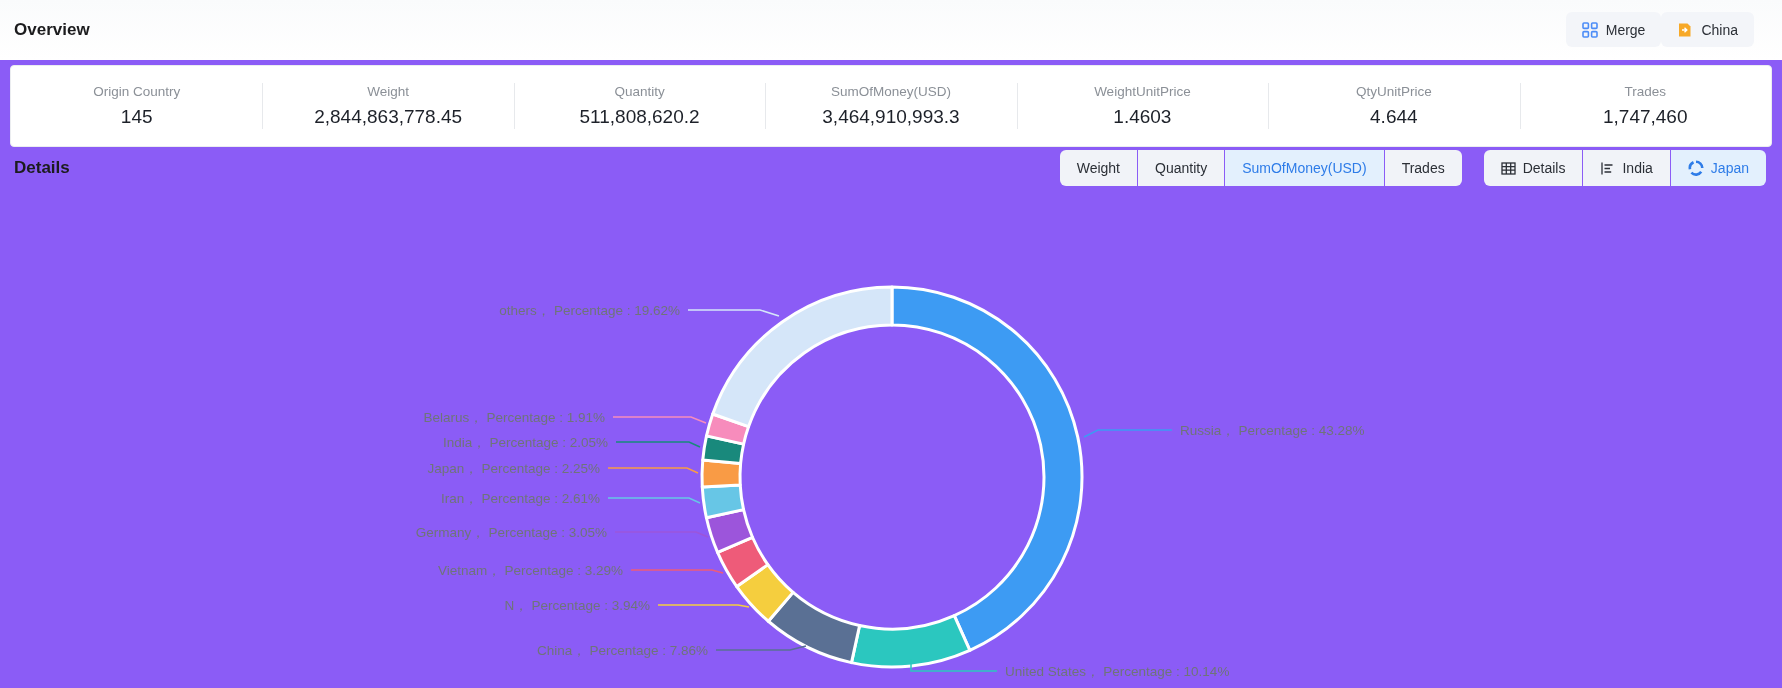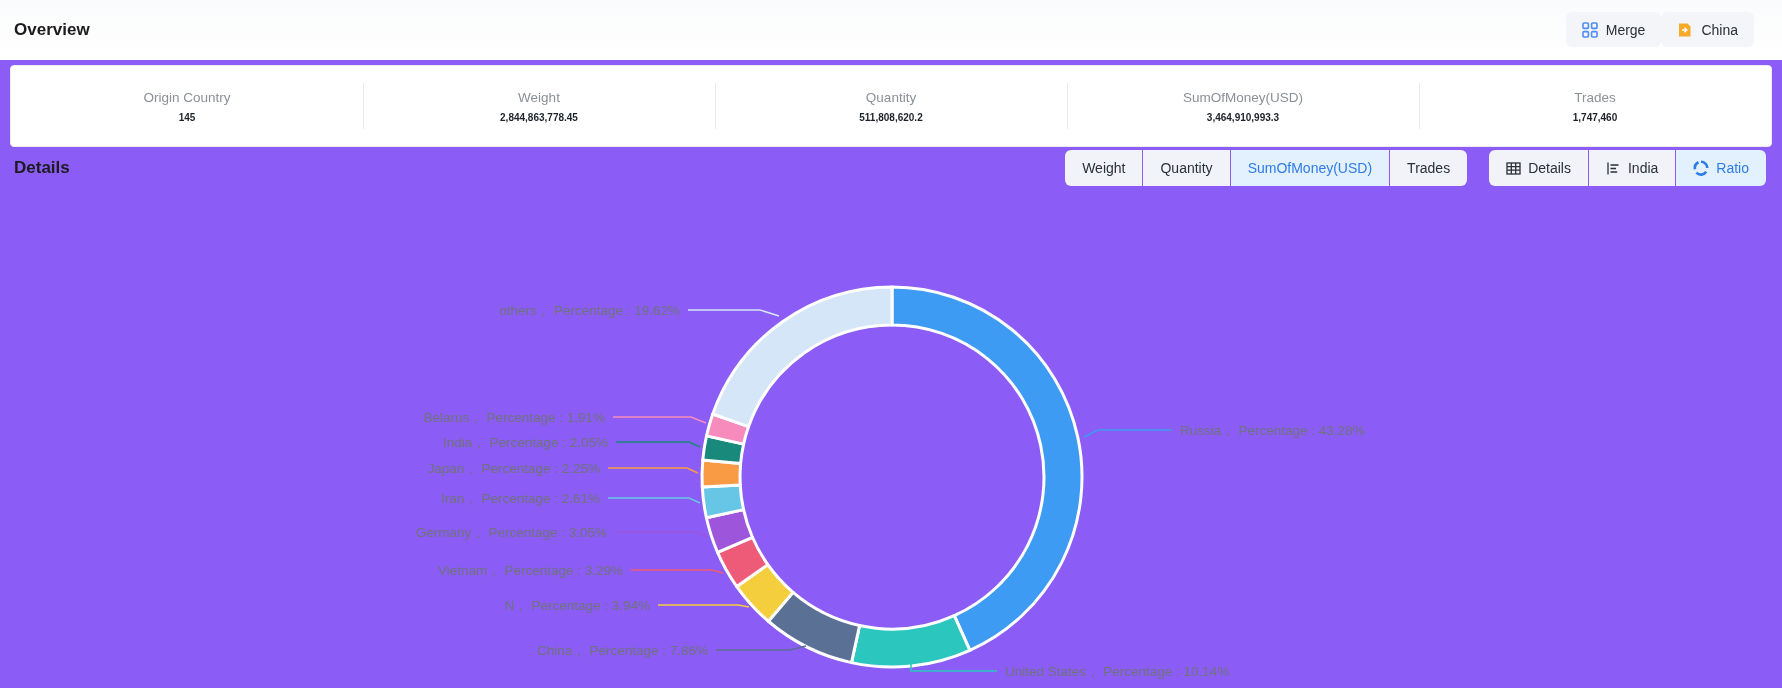--- a/index.html
+++ b/index.html
@@ -17,21 +17,21 @@
   .tool-btn svg { display:block; }
 
   
   .stats-card { position:absolute; left:10px; top:65px; width:1762px; height:82px;
                 background:#fff; border:1px solid #ebedf0; border-radius:4px;
                 display:flex; align-items:center; }
   .stat-cell { flex:1 1 0; text-align:center; position:relative; padding:6px 0; }
   .stat-cell + .stat-cell::before { content:""; position:absolute; left:0; top:50%;
                 transform:translateY(-50%); width:1px; height:46px; background:#e7e9ec; }
   .stat-label { font-size:13.5px; color:#8b9097; margin-bottom:7px; }
-  .stat-value { font-size:10px; font-weight:700; color:#1d2129; }
+  .stat-value { font-size:19px; font-weight:400; color:#1d2129; }
 
   
   .details-title { position:absolute; left:14px; top:158px; font-size:17px; font-weight:700; color:#1c1c1e; }
   .tabs-row { position:absolute; right:16px; top:150px; display:flex; gap:22px; }
   .tab-group { display:flex; gap:1px; border-radius:6px; overflow:hidden; }
   .tab { display:flex; align-items:center; gap:7px; height:36px; padding:0 17px;
          background:#f1f3f8; font-size:14px; color:#2b2f36; cursor:pointer; border:none; font-family:inherit; }
   .tab.active { background:#e3f0fd; color:#2e7ce8; }
   .tab svg { display:block; }
 
@@ -83,20 +83,28 @@
     </div>
     <div class="stat-cell">
       <div class="stat-label">Quantity</div>
       <div class="stat-value">511,808,620.2</div>
     </div>
     <div class="stat-cell">
       <div class="stat-label">SumOfMoney(USD)</div>
       <div class="stat-value">3,464,910,993.3</div>
     </div>
     <div class="stat-cell">
+      <div class="stat-label">WeightUnitPrice</div>
+      <div class="stat-value">1.4603</div>
+    </div>
+    <div class="stat-cell">
+      <div class="stat-label">QtyUnitPrice</div>
+      <div class="stat-value">4.644</div>
+    </div>
+    <div class="stat-cell">
       <div class="stat-label">Trades</div>
       <div class="stat-value">1,747,460</div>
     </div>
   </div>
 
   <div class="details-title">Details</div>
 
   <div class="tabs-row">
     <div class="tab-group">
       <button class="tab">
@@ -139,21 +147,21 @@
       <button class="tab active">
         <span>
           <svg width="16" height="16" viewBox="0 0 16 16">
             <g fill="none" stroke="#2e7ce8" stroke-width="2.6">
               <path d="M 8 1.7 A 6.3 6.3 0 0 1 14.3 8"></path>
               <path d="M 13.2 11.8 A 6.3 6.3 0 0 1 3.4 12.7"></path>
               <path d="M 2 9.2 A 6.3 6.3 0 0 1 5.5 2.2"></path>
             </g>
           </svg>
         </span>
-        <span>Ratio</span>
+        <span>Japan</span>
       </button>
     </div>
   </div>
 
   <svg class="chart-svg" id="chart-svg" viewBox="0 0 1782 688" xmlns="http://www.w3.org/2000/svg">
       <path d="M 892 287 A 190 190 0 0 1 969.8611780319844 650.3136952334455 L 954.2889424255875 615.6509561867564 A 152 152 0 0 0 892 325 Z" fill="#3d9bf3" stroke="#ffffff" stroke-width="3" stroke-linejoin="round"></path>
       <polyline points="1084,437 1098,430 1172,430" fill="none" stroke="#3d9bf3" stroke-width="1.5"></polyline>
       <text x="1180" y="434.5" text-anchor="start">Russia，  Percentage :  43.28%</text>
       <path d="M 969.8611780319844 650.3136952334455 A 190 190 0 0 1 851.4853474259194 662.6301778450949 L 859.5882779407355 625.5041422760759 A 152 152 0 0 0 954.2889424255875 615.6509561867564 Z" fill="#2bc7bf" stroke="#ffffff" stroke-width="3" stroke-linejoin="round"></path>
       <polyline points="911,659 911,671 997,671" fill="none" stroke="#2bc7bf" stroke-width="1.5"></polyline>

